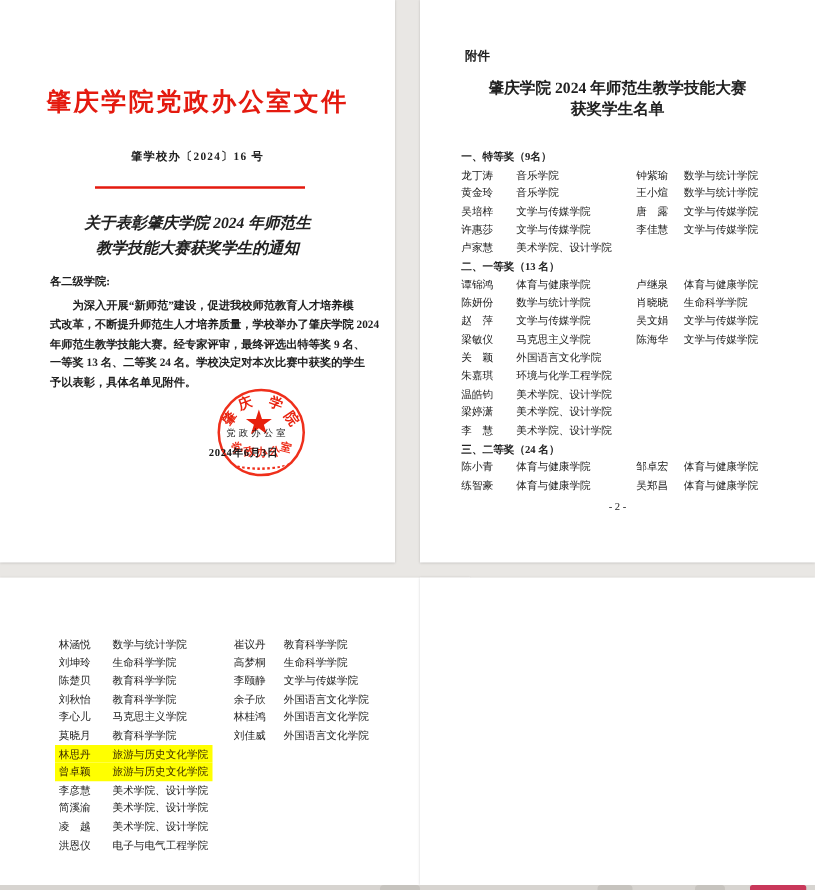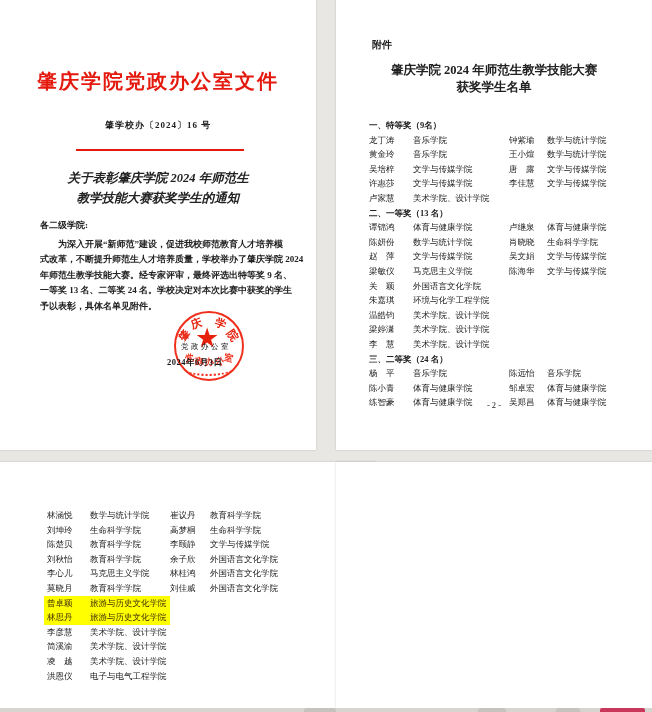--- a/index.html
+++ b/index.html
@@ -42,21 +42,21 @@
   .attach-label{left:36px;top:38px;font-size:10px;font-weight:bold;}
   .p2-title{left:0;top:62px;width:100%;text-align:center;font-size:12.5px;font-weight:bold;line-height:17px;}
   .list{position:absolute;}
   .p2{left:33px;top:118px;width:280px;}
   .p3{left:47px;top:46px;width:265px;}
   .pline{position:relative;height:14.6px;line-height:14.6px;font-size:8.5px;white-space:nowrap;}
   .pline.sec{font-weight:bold;}
   .pair{position:absolute;top:0;white-space:nowrap;}
   .pair.l{left:0;}
   .p2 .pair.r{left:140px;}
-  .p3 .pair.r{left:123px;}
+  .p3 .pair.r{left:140px;}
   .nm{display:inline-block;}
   .p2 .pair.l .nm{width:44px;}
   .p2 .pair.r .nm{width:38px;font-family:Liberation Mono, monospace;}
   .p3 .pair.l .nm{width:43px;}
   .p3 .pair.r .nm{width:40px;}
   .pair.hl{background:#ffff00;padding:0 3px;margin-left:-3px;color:#3c2a00;}
   .pgnum{left:0;top:400px;width:100%;text-align:center;font-size:8.5px;}
   
   .bottombar{position:absolute;left:0;top:708px;width:652px;height:4px;background:#d7d4d0;}
   .bartab{position:absolute;top:0;height:4px;border-radius:3px 3px 0 0;background:#c6c3be;}
@@ -158,24 +158,20 @@
           <span class="pair l"><span class="nm">温皓钧</span><span class="cg">美术学院、设计学院</span></span>
         </div>
         <div class="pline">
           <span class="pair l"><span class="nm">梁婷潇</span><span class="cg">美术学院、设计学院</span></span>
         </div>
         <div class="pline">
           <span class="pair l"><span class="nm">李　慧</span><span class="cg">美术学院、设计学院</span></span>
         </div>
         <div class="pline sec">三、二等奖（24 名）</div>
         <div class="pline">
-          <span class="pair l"><span class="nm">杨　平</span><span class="cg">音乐学院</span></span>
-          <span class="pair r"><span class="nm">陈远怡</span><span class="cg">音乐学院</span></span>
-        </div>
-        <div class="pline">
           <span class="pair l"><span class="nm">陈小青</span><span class="cg">体育与健康学院</span></span>
           <span class="pair r"><span class="nm">邹卓宏</span><span class="cg">体育与健康学院</span></span>
         </div>
         <div class="pline">
           <span class="pair l"><span class="nm">练智豪</span><span class="cg">体育与健康学院</span></span>
           <span class="pair r"><span class="nm">吴郑昌</span><span class="cg">体育与健康学院</span></span>
         </div>
       </div>
     <div class="abs pgnum">- 2 -</div>
   </div>
@@ -200,24 +196,24 @@
         </div>
         <div class="pline">
           <span class="pair l"><span class="nm">李心儿</span><span class="cg">马克思主义学院</span></span>
           <span class="pair r"><span class="nm">林桂鸿</span><span class="cg">外国语言文化学院</span></span>
         </div>
         <div class="pline">
           <span class="pair l"><span class="nm">莫晓月</span><span class="cg">教育科学学院</span></span>
           <span class="pair r"><span class="nm">刘佳威</span><span class="cg">外国语言文化学院</span></span>
         </div>
         <div class="pline">
+          <span class="pair l hl"><span class="nm">林思丹</span><span class="cg">旅游与历史文化学院</span></span>
+        </div>
+        <div class="pline">
           <span class="pair l hl"><span class="nm">曾卓颖</span><span class="cg">旅游与历史文化学院</span></span>
-        </div>
-        <div class="pline">
-          <span class="pair l hl"><span class="nm">林思丹</span><span class="cg">旅游与历史文化学院</span></span>
         </div>
         <div class="pline">
           <span class="pair l"><span class="nm">李彦慧</span><span class="cg">美术学院、设计学院</span></span>
         </div>
         <div class="pline">
           <span class="pair l"><span class="nm">简溪渝</span><span class="cg">美术学院、设计学院</span></span>
         </div>
         <div class="pline">
           <span class="pair l"><span class="nm">凌　越</span><span class="cg">美术学院、设计学院</span></span>
         </div>

